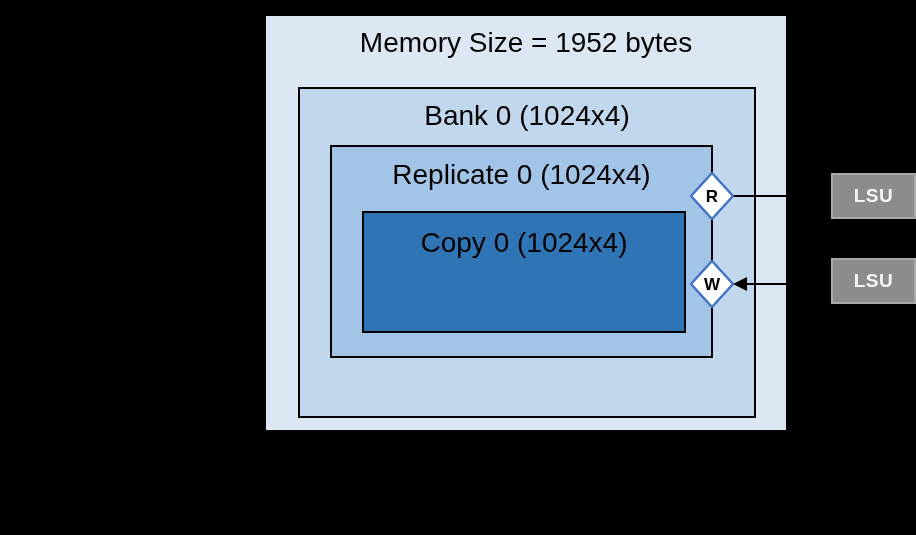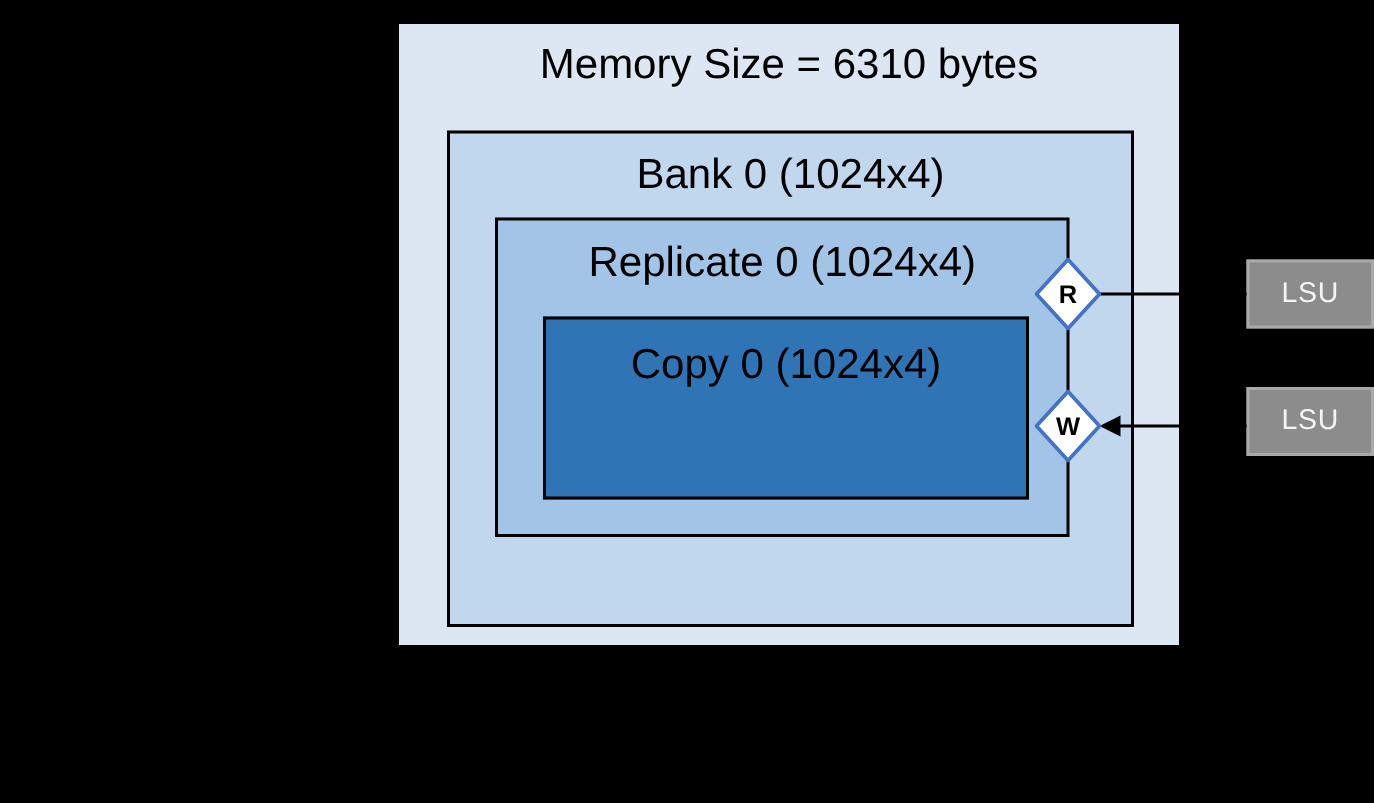--- a/index.html
+++ b/index.html
@@ -82,34 +82,34 @@
     position: absolute;
     box-sizing: border-box;
     width: 85px; height: 46px;
     left: 831px;
     background: var(--lsu-fill, #8c8c8c);
     border: 2px solid var(--lsu-border, #a9a9a9);
     display: flex;
     align-items: center;
     justify-content: center;
     font-size: 19px;
-    font-weight: 400;
+    font-weight: 700;
     letter-spacing: 0.5px;
     color: var(--lsu-text, #f5f5f5);
   }
   #lsu-top { top: 173px; }
   #lsu-bottom { top: 258px; }
 </style>
 </head>
 <body>
 
 <div id="canvas">
 
   <div id="memory-box" class="membox">
-    <span class="box-label">Memory Size = 6310 bytes</span>
+    <span class="box-label">Memory Size = 1952 bytes</span>
 
     <div id="bank-box" class="membox">
       <span class="box-label">Bank 0 (1024x4)</span>
 
       <div id="replicate-box" class="membox">
         <span class="box-label">Replicate 0 (1024x4)</span>
 
         <div id="copy-box" class="membox">
           <span class="box-label">Copy 0 (1024x4)</span>
         </div>

